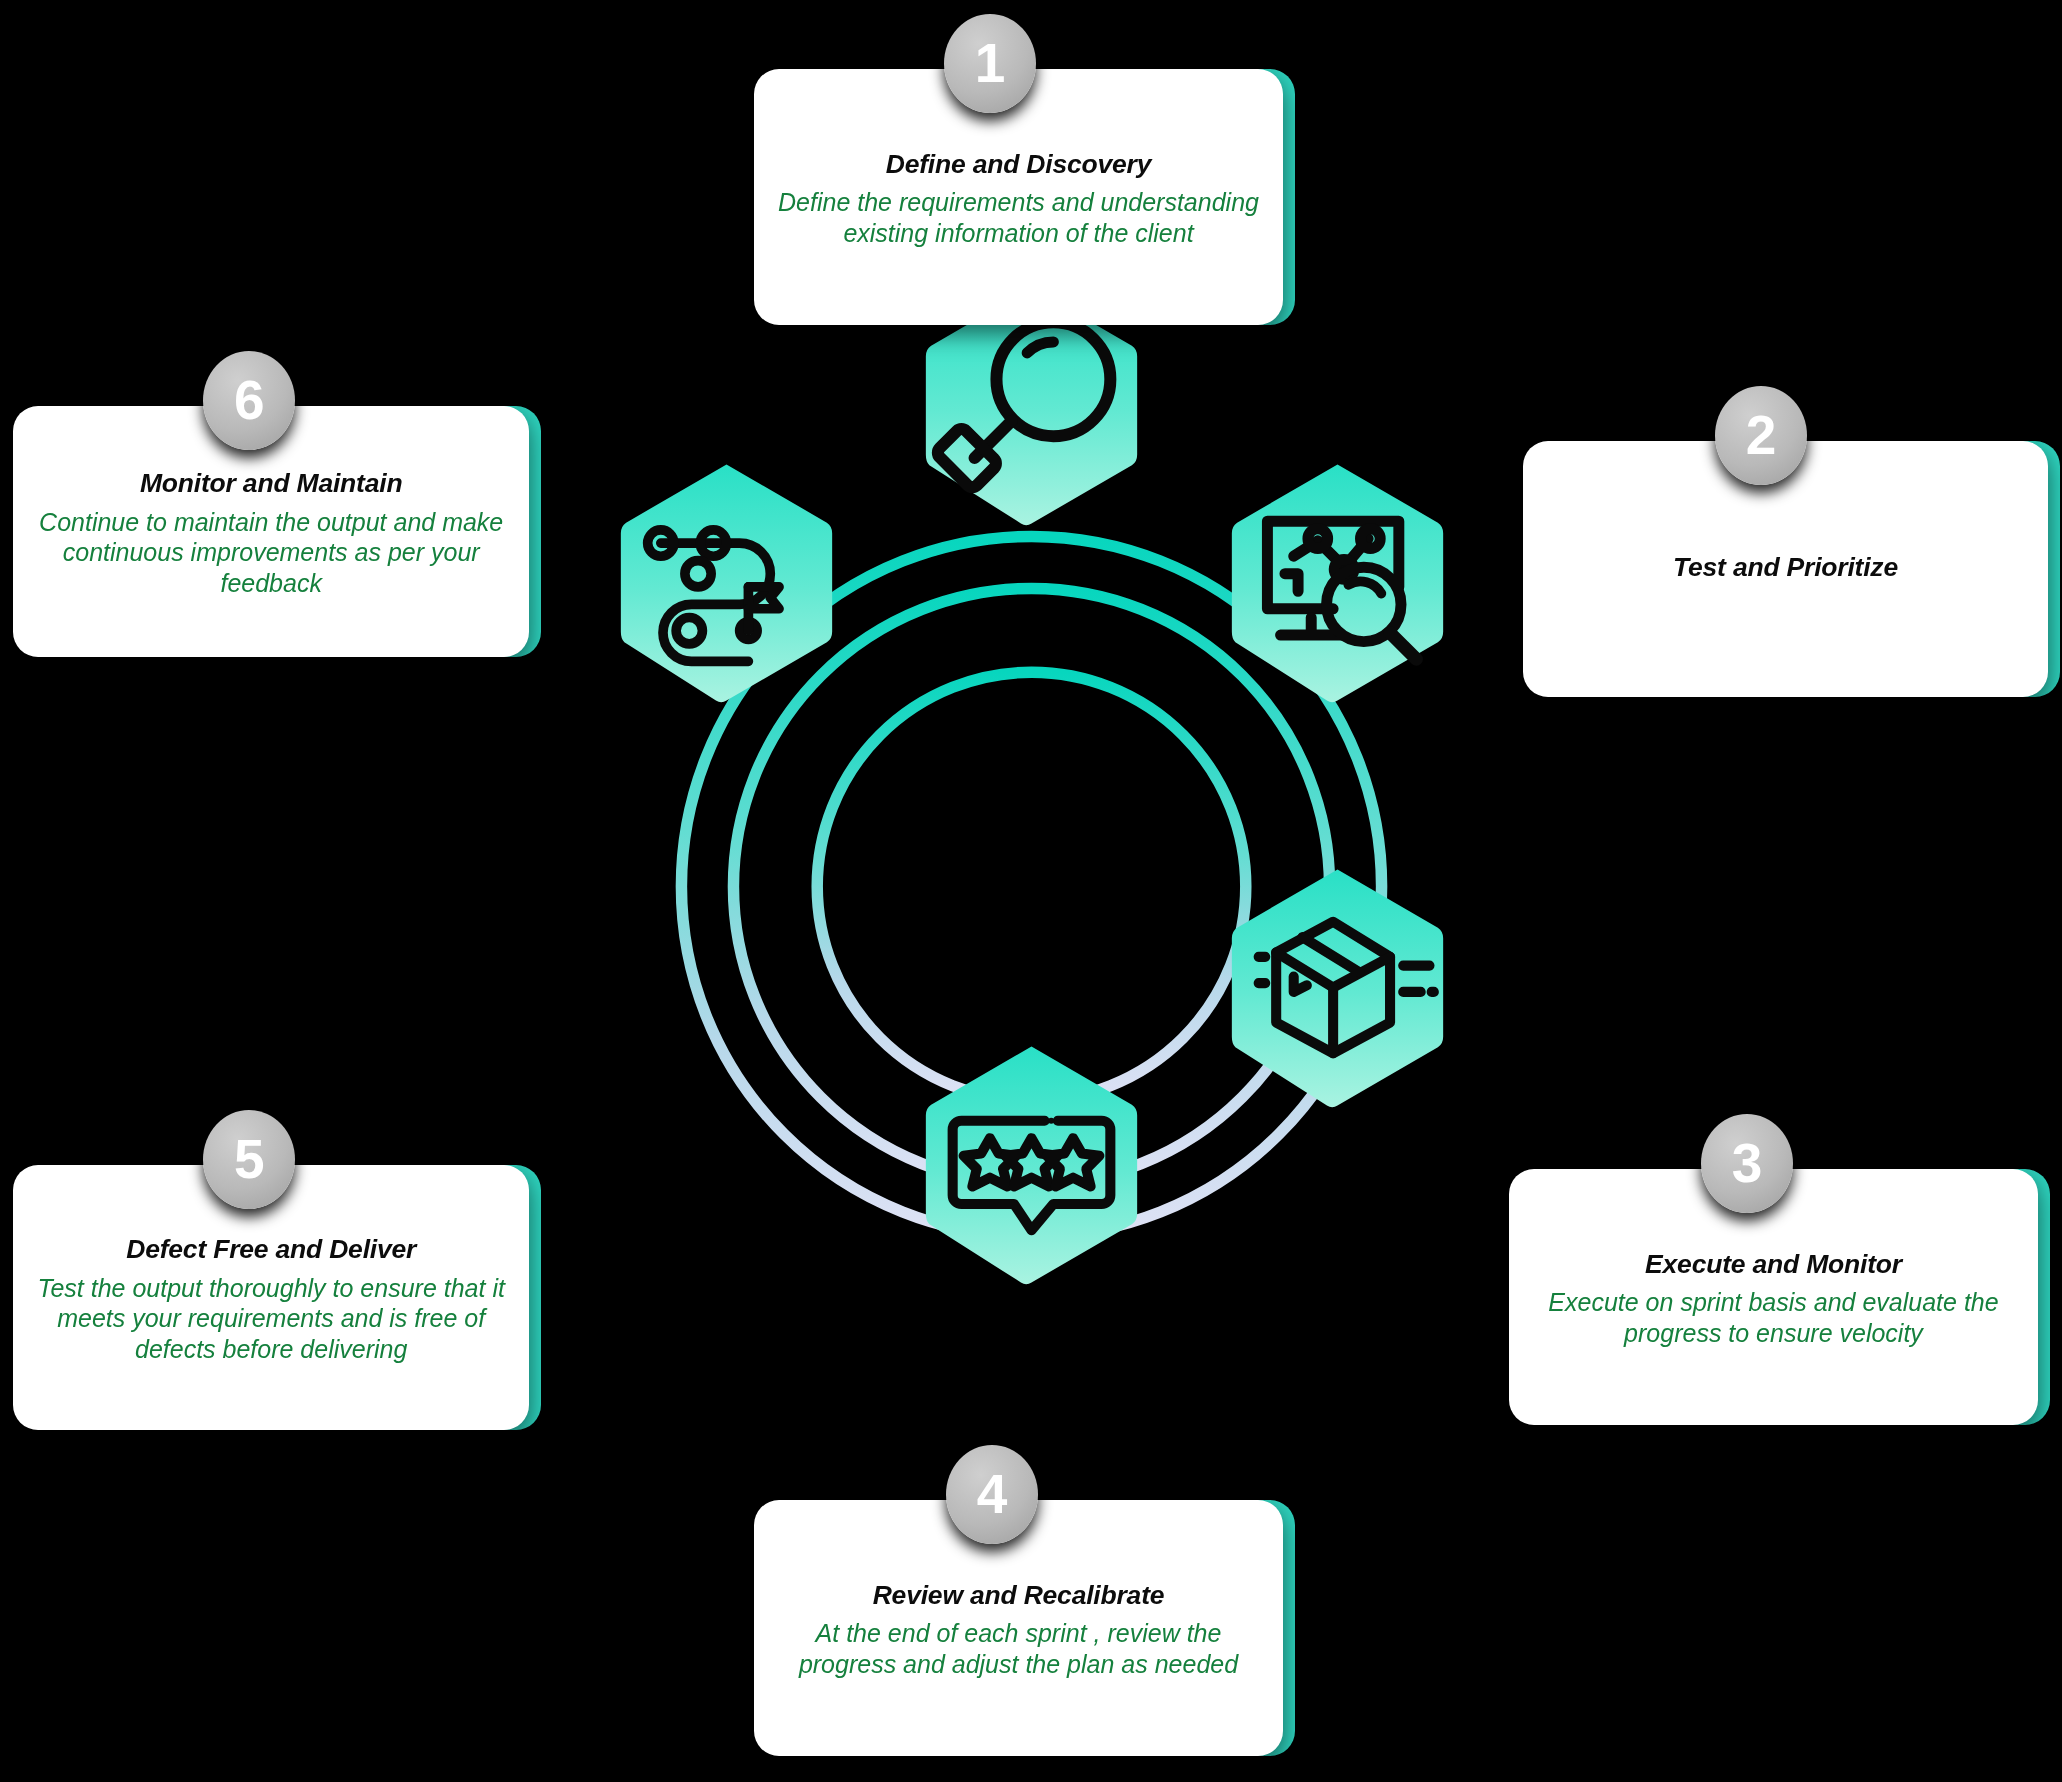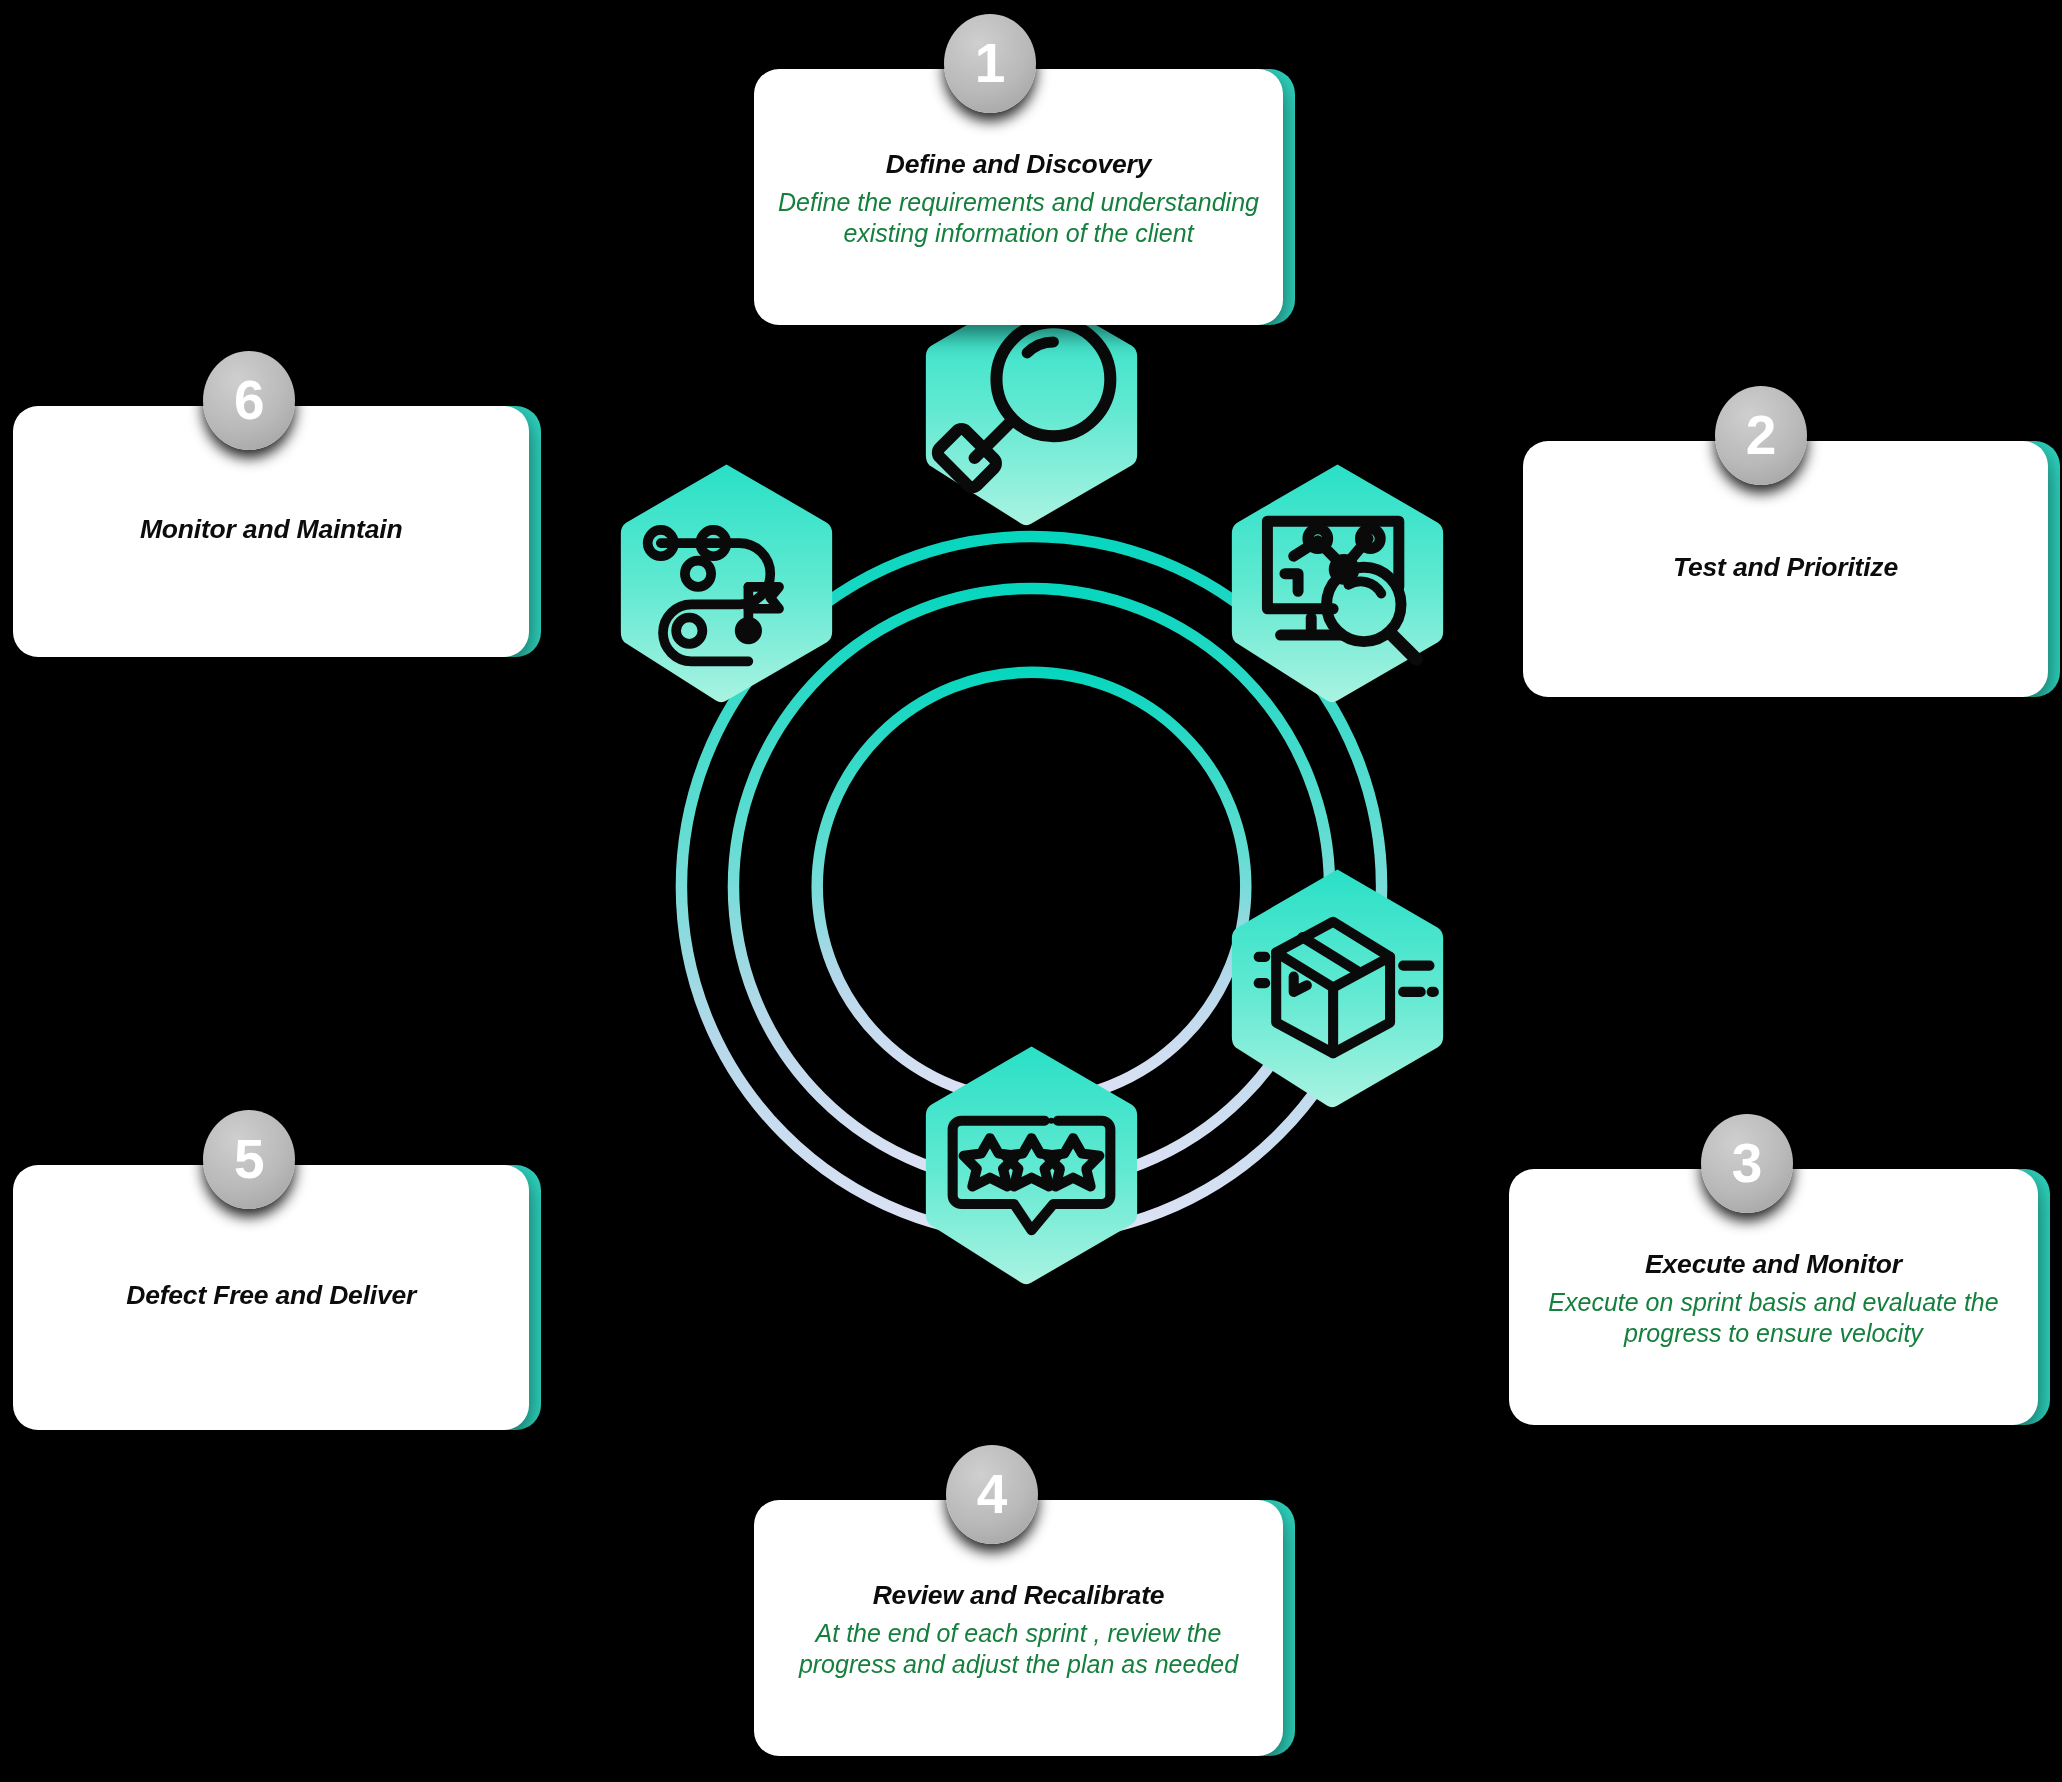--- a/index.html
+++ b/index.html
@@ -221,26 +221,28 @@
       <div class="title">Review and Recalibrate</div>
       <div class="body">At the end of each sprint , review the progress and adjust the plan as needed</div>
     </div>
     <div class="badge">4</div>
   </div>
 
   <div class="card-wrap" id="card5">
     <div class="accent"></div>
     <div class="card">
       <div class="title">Defect Free and Deliver</div>
+      <div class="body">Test the output thoroughly to ensure that it meets your requirements and is free of defects before delivering</div>
     </div>
     <div class="badge">5</div>
   </div>
 
   <div class="card-wrap" id="card6">
     <div class="accent"></div>
     <div class="card">
       <div class="title">Monitor and Maintain</div>
+      <div class="body">Continue to maintain the output and make continuous improvements as per your feedback</div>
     </div>
     <div class="badge">6</div>
   </div>
 
 </div>
 
 
 </body></html>

